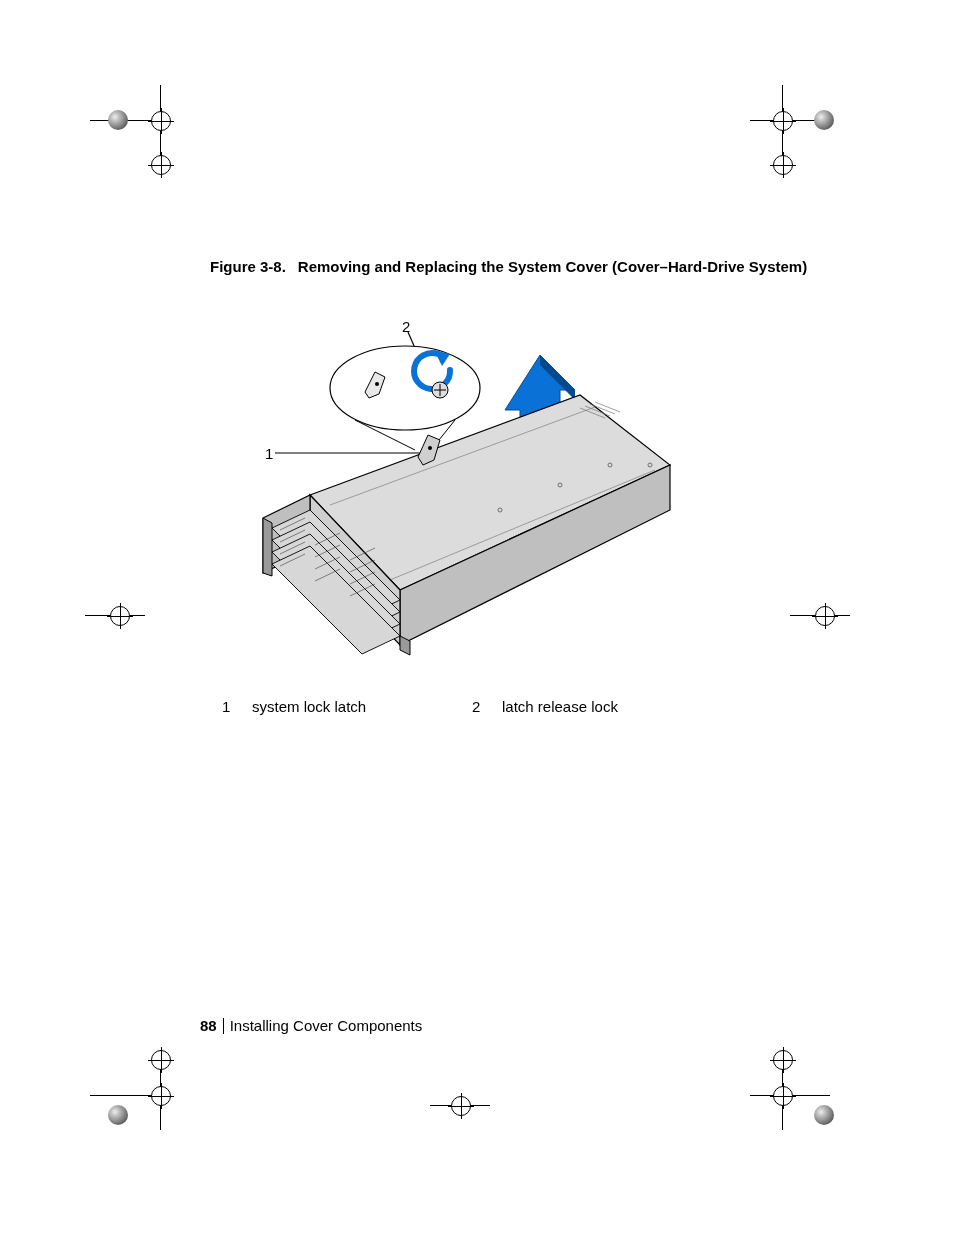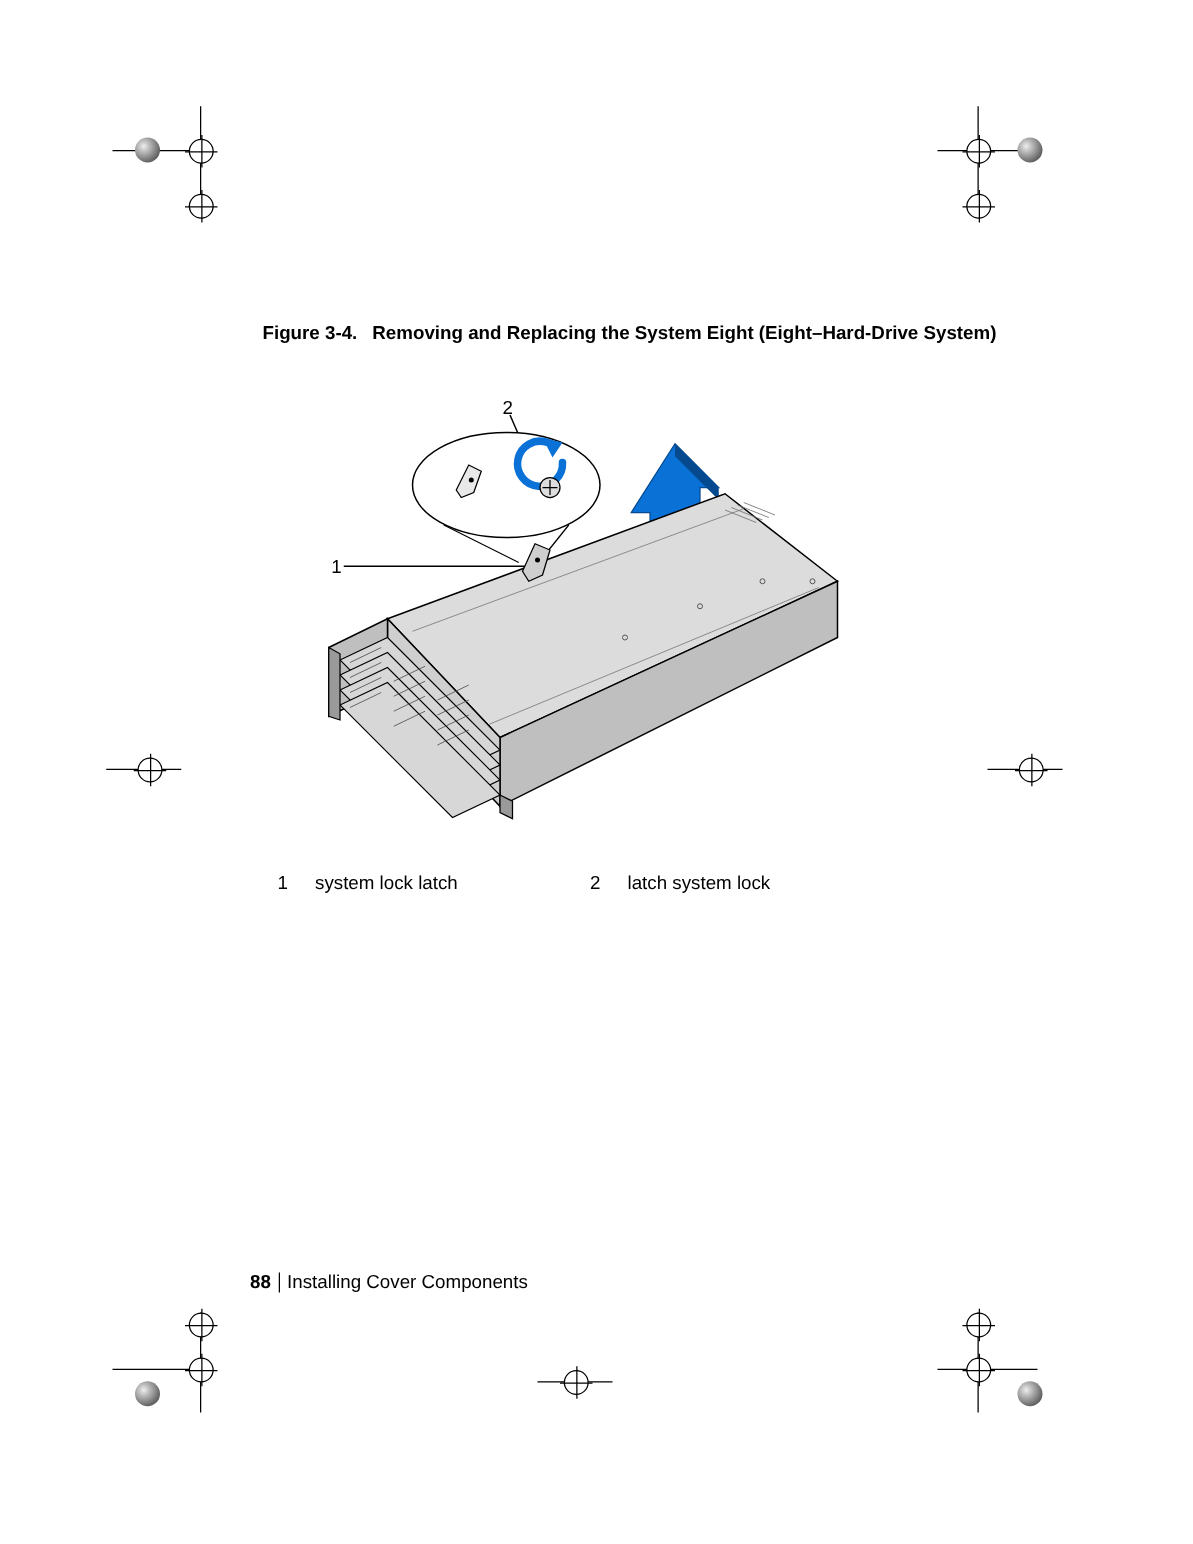--- a/index.html
+++ b/index.html
@@ -173,21 +173,21 @@
 
   <div class="regmark" style="left:750px; top:1050px;">
     <div class="vline" style="left:32px;"></div>
     <div class="hline" style="top:45px;"></div>
     <div class="target" style="left:23px; top:0px;"></div>
     <div class="target" style="left:23px; top:36px;"></div>
     <div class="bead" style="left:64px; top:55px;"></div>
   </div>
 
   <div class="figure-caption">
-    <span>Figure 3-4.</span><span class="sep"></span><span>Removing and Replacing the System Eight (Eight–Hard-Drive System)</span>
+    <span>Figure 3-8.</span><span class="sep"></span><span>Removing and Replacing the System Cover (Cover–Hard-Drive System)</span>
   </div>
 
   <div class="diagram">
     
     <div class="callout-label" style="left:15px; top:145px;">1</div>
     <div class="callout-label" style="left:152px; top:18px;">2</div>
 
     <svg viewBox="0 0 430 380" width="430" height="380">
 
       <line x1="25" y1="153" x2="170" y2="153" stroke="#000" stroke-width="1.2"></line>
@@ -274,21 +274,21 @@
         <polygon points="150,336 160,341 160,355 150,350" fill="#9a9a9a" stroke="#000" stroke-width="1"></polygon>
       </g>
     </svg>
   </div>
 
   <div class="legend">
     <div class="row">
       <span class="num">1</span>
       <span class="label">system lock latch</span>
       <span class="num">2</span>
-      <span class="label">latch system lock</span>
+      <span class="label">latch release lock</span>
     </div>
   </div>
 
   <div class="footer">
     <span class="pagenum">88</span>
     <span class="divider"></span>
     <span>Installing Cover Components</span>
   </div>
 
 </div>

